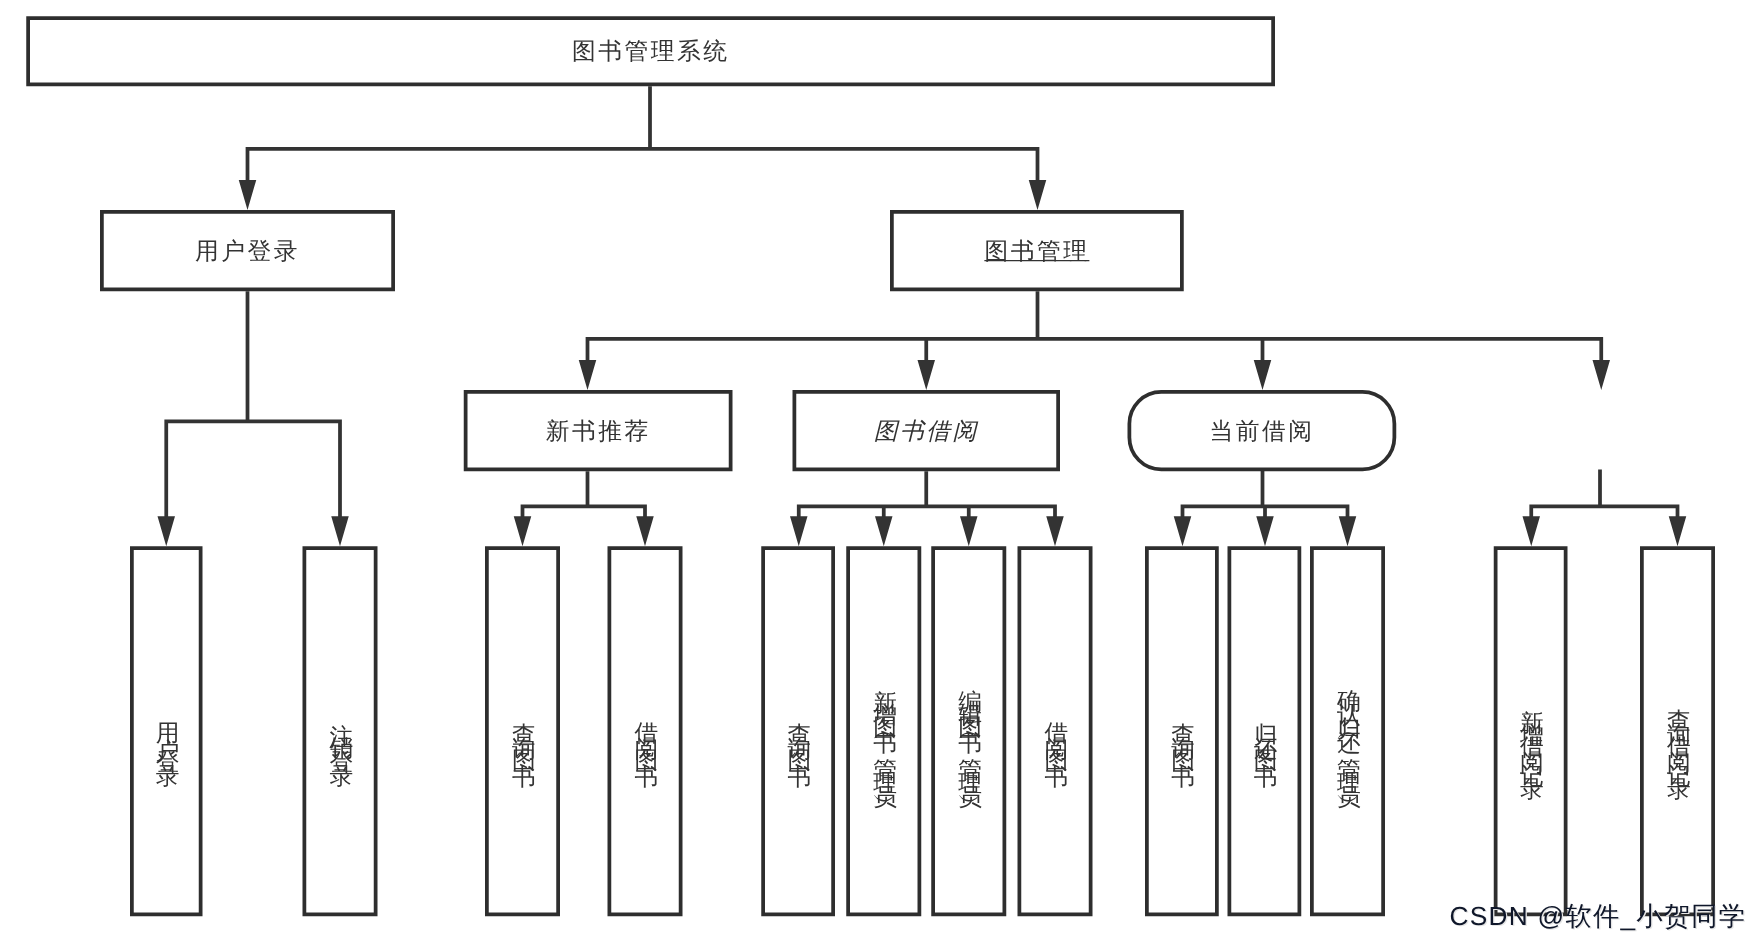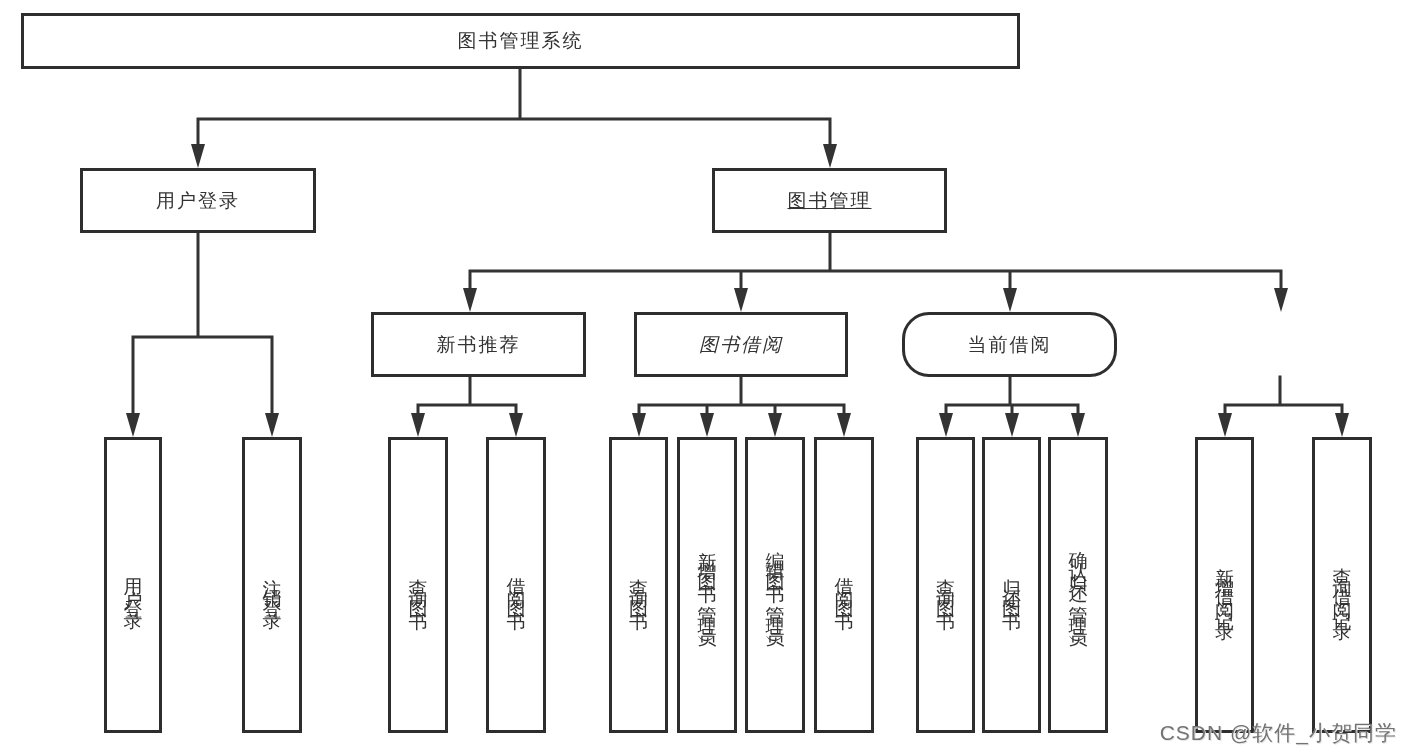--- a/index.html
+++ b/index.html
@@ -66,21 +66,21 @@
   .n-c42 { left: 982px;  width: 59px; }
   .n-c43 { left: 1048px; }
   .n-c51 { left: 1195px; width: 59px; }
   .n-c52 { left: 1312px; }
   .watermark {
     position: absolute;
     right: 8px;
     top: 719px;
     z-index: 2;
     font-size: 21px;
-    color: #737373;
+    color: #0f172a;
     letter-spacing: 1px;
     text-shadow: 1px 1px 0 #e6e6e6;
     white-space: nowrap;
   }
 </style>
 </head>
 <body>
 
 <div class="canvas">
 

